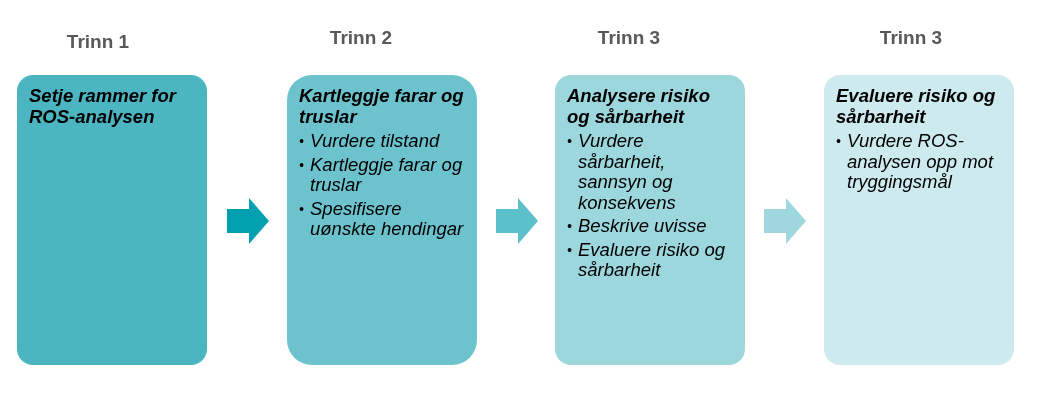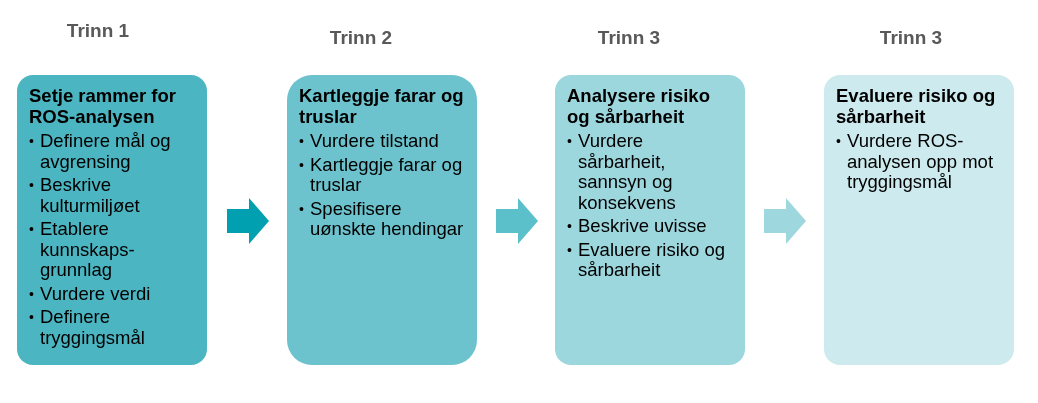--- a/index.html
+++ b/index.html
@@ -1,45 +1,38 @@
 <!DOCTYPE html>
 <html><head>
 <meta charset="utf-8">
 <style>
   html, body { margin: 0; padding: 0; background: #ffffff; }
   body { width: 1038px; height: 403px; position: relative; overflow: hidden;
          font-family: "Liberation Sans", sans-serif; }
   .step-label { position: absolute; font-weight: bold; font-size: 19px; color: #595959;
                 text-align: center; width: 190px; }
   .box { position: absolute; top: 75px; width: 190px; height: 290px; border-radius: 16px;
-         box-sizing: border-box; padding: 10px 10px 10px 12px; color: #000; }
+         box-sizing: border-box; padding: 10px 10px 10px 12px; color: #000; font-style: italic; }
   .box h3 { margin: 0 0 4px 0; font-size: 18.5px; line-height: 21px; font-weight: bold; }
   .box ul { list-style: none; margin: 0; padding: 0; }
   .box li { position: relative; padding-left: 11px; font-size: 18.5px; line-height: 20.5px; margin-bottom: 3px; }
   .box li::before { content: "\2022"; position: absolute; left: 0; top: 0; font-size: 14px; }
   .arrow { position: absolute; top: 198px; width: 42px; height: 46px; }
 </style>
 </head>
 <body>
 
 <div>
-  <div class="step-label" style="left:3px;top:20px;">Trinn 1</div>
+  <div class="step-label" style="left:3px;top:31px;">Trinn 1</div>
   <div class="step-label" style="left:266px;top:27px;">Trinn 2</div>
   <div class="step-label" style="left:534px;top:27px;">Trinn 3</div>
   <div class="step-label" style="left:816px;top:27px;">Trinn 3</div>
 
   <div class="box" style="left:17px;background:#4BB5C1;">
     <h3>Setje rammer for ROS-analysen</h3>
-    <ul>
-      <li>Definere mål og avgrensing</li>
-      <li>Beskrive kulturmiljøet</li>
-      <li>Etablere kunnskaps-grunnlag</li>
-      <li>Vurdere verdi</li>
-      <li>Definere tryggingsmål</li>
-    </ul>
   </div>
 
   <svg class="arrow" style="left:227px;" viewBox="0 0 42 46">
     <polygon points="0,11 22,11 22,0 42,23 22,46 22,35 0,35" fill="#00A0B0"></polygon>
   </svg>
 
   <div class="box" style="left:287px;background:#6CC3CD;border-radius:25px;">
     <h3>Kartleggje farar og truslar</h3>
     <ul>
       <li>Vurdere tilstand</li>

